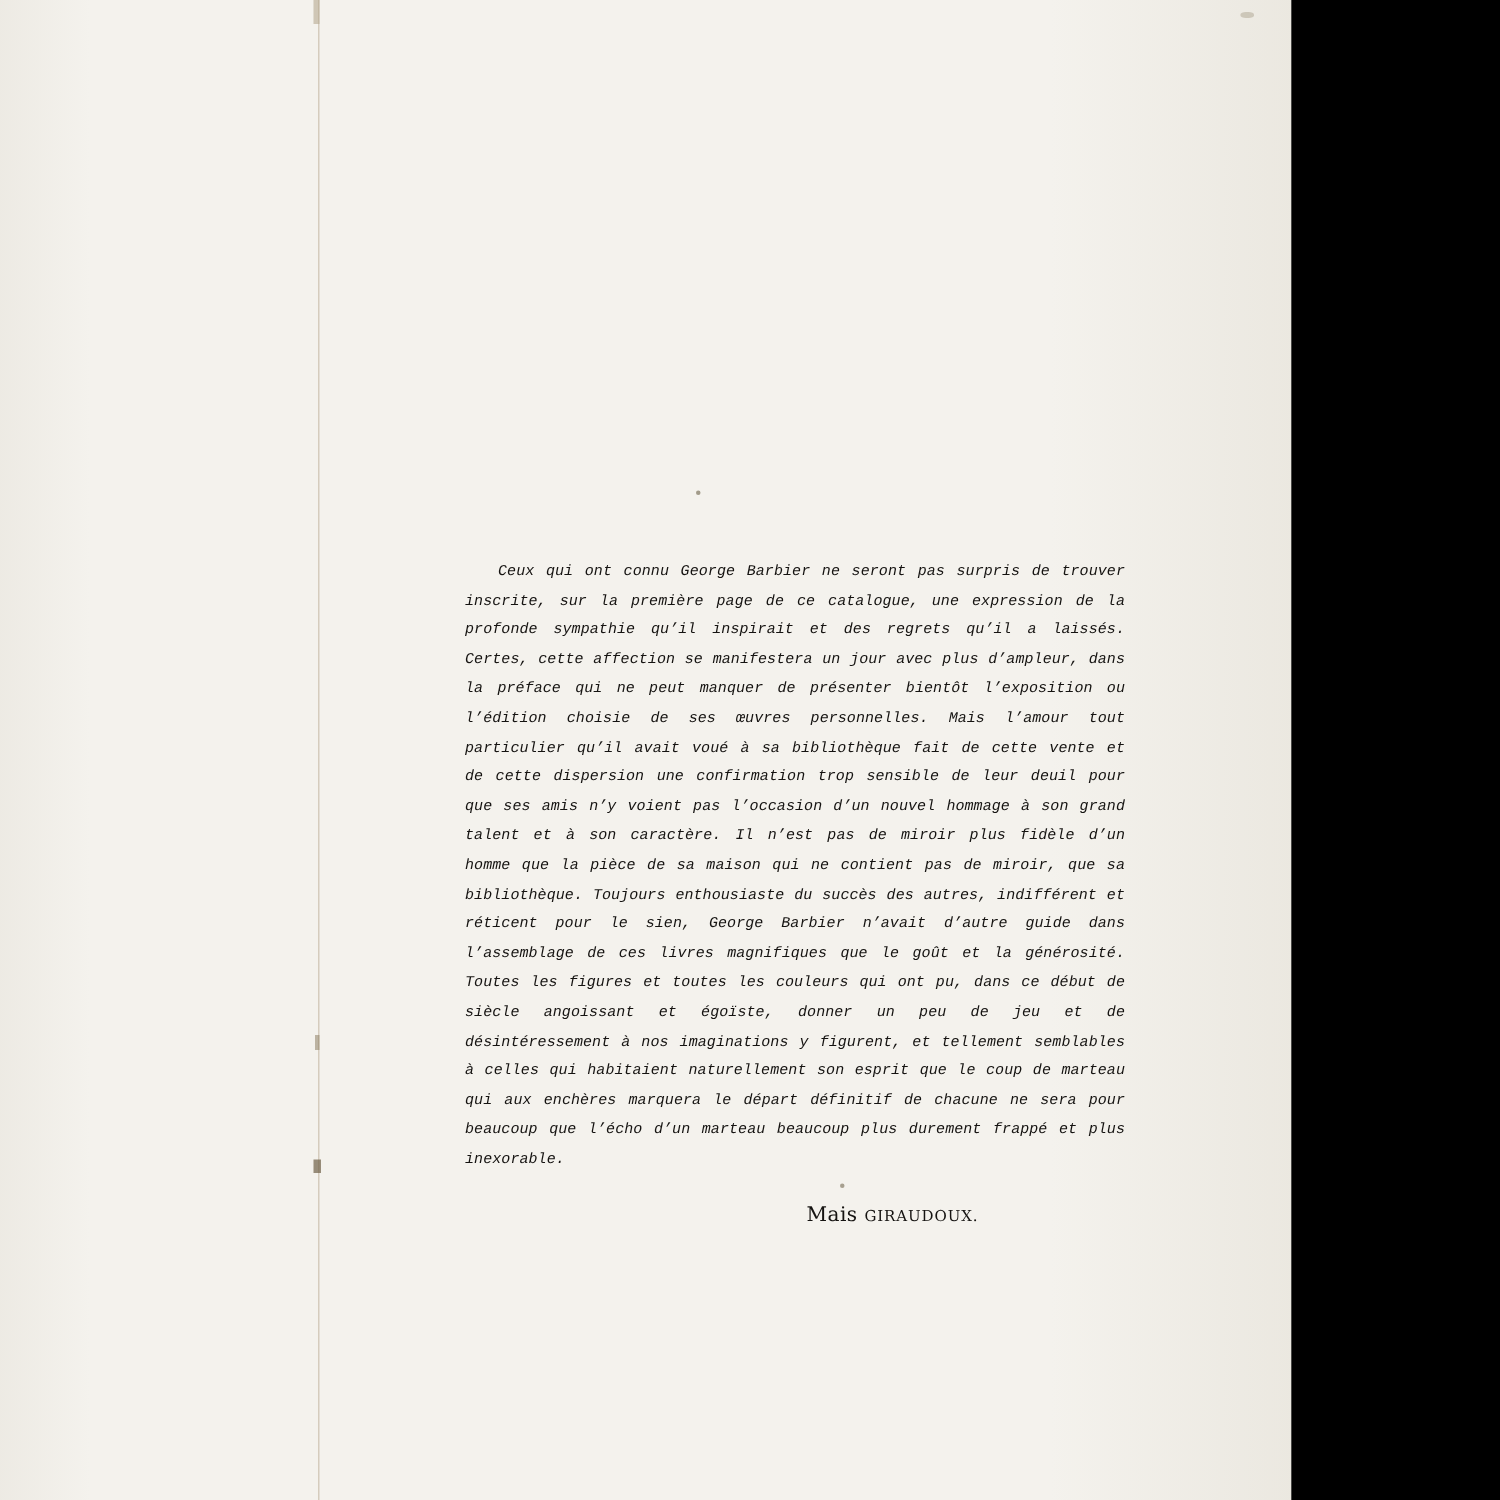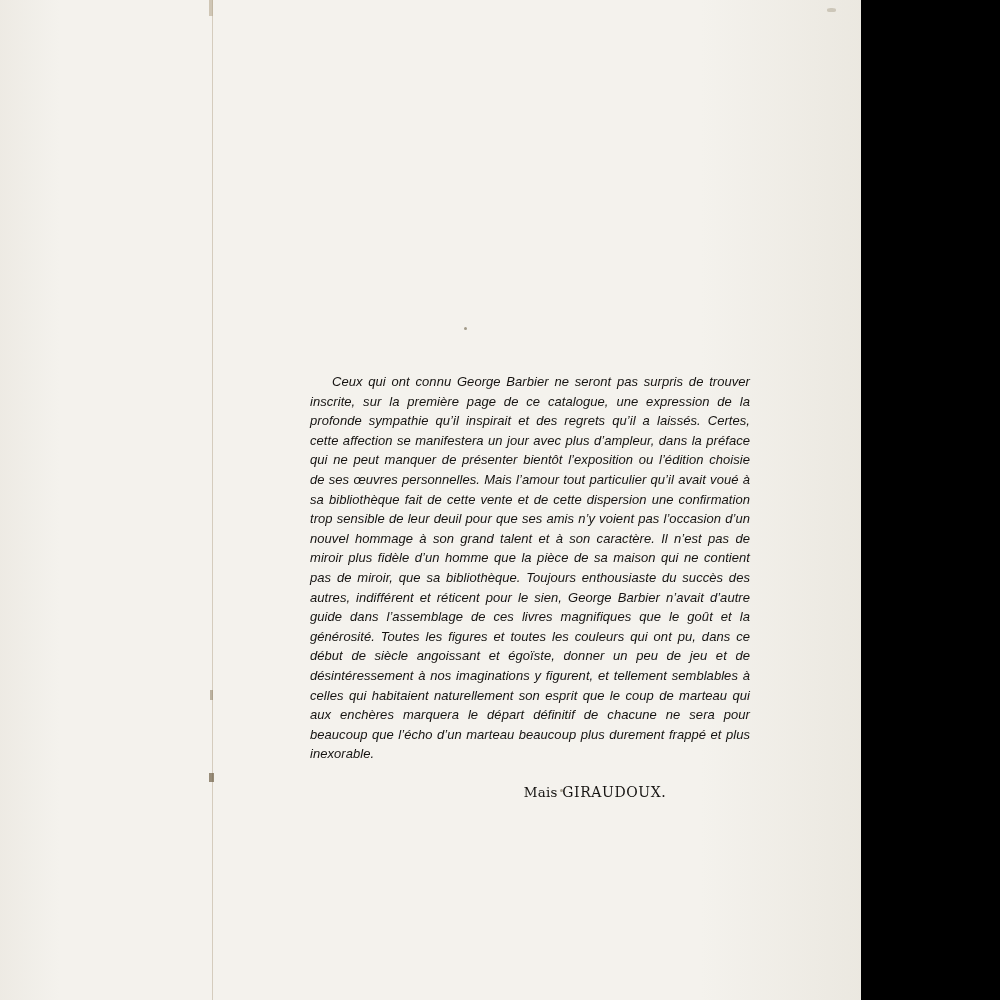--- a/index.html
+++ b/index.html
@@ -94,42 +94,42 @@
 
   
   #text-block {
     position: absolute;
     left: 310px;
     top: 372px;
     width: 440px;
   }
   #preface-text {
     margin: 0;
-    font-family: Liberation Sans, sans-serif;
+    font-family: Liberation Mono, monospace;
     font-style: italic;
-    font-size: 13px;
+    font-size: 10px;
     line-height: 19.6px;
     color: #151311;
     text-align: justify;
     text-indent: 22px;
     letter-spacing: .05px;
     word-spacing: .4px;
   }
   #signature {
     margin: 20px 0 0 0;
     text-align: center;
     padding-left: 130px;
     font-family: "DejaVu Serif", "Liberation Serif", serif;
     font-style: normal;
     font-size: 13.4px;
     color: #151311;
     letter-spacing: .3px;
   }
   #signature .smallcaps {
-    font-size: 14px;
+    font-size: 10px;
     letter-spacing: .6px;
   }
 </style>
 </head>
 <body>
 
 <div id="page">
 
   <div id="sheet">
     <div id="sheet-shade"></div>

